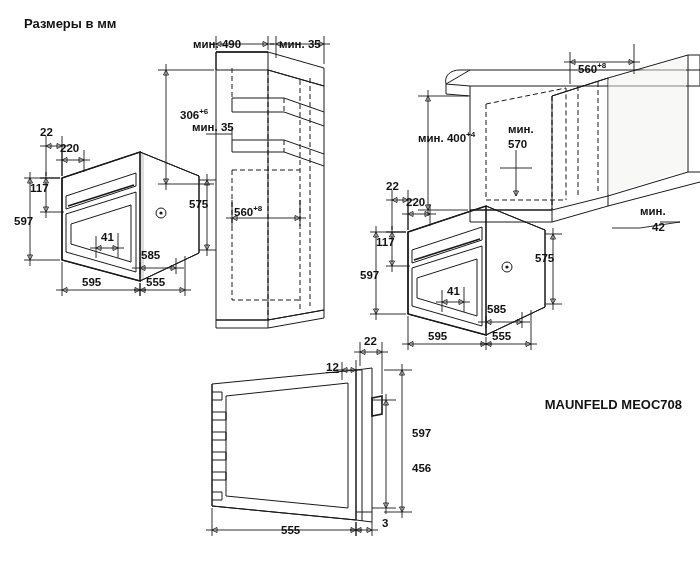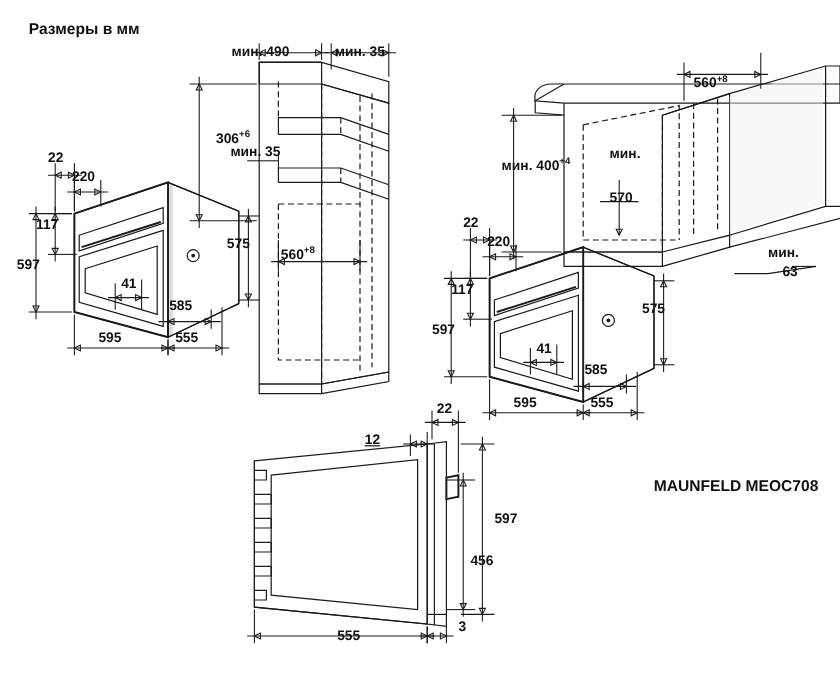--- a/index.html
+++ b/index.html
@@ -410,24 +410,24 @@
   <div class="lbl" style="left:360px; top:270px;">597</div>
   <div class="lbl" style="left:447px; top:286px;">41</div>
   <div class="lbl" style="left:487px; top:304px;">585</div>
   <div class="lbl" style="left:428px; top:331px;">595</div>
   <div class="lbl" style="left:492px; top:331px;">555</div>
   <div class="lbl" style="left:535px; top:253px;">575</div>
 
   <div class="lbl" style="left:578px; top:62px;"><span>560</span><span class="sup">+8</span></div>
   <div class="lbl" style="left:418px; top:131px;"><span>мин. 400</span><span class="sup">+4</span></div>
   <div class="lbl" style="left:508px; top:124px;">мин.</div>
-  <div class="lbl" style="left:508px; top:139px;margin-top:21px;">570</div>
+  <div class="lbl" style="left:508px; top:139px;">570</div>
   <div class="lbl" style="left:640px; top:206px;">мин.</div>
-  <div class="lbl" style="left:652px; top:222px;">63</div>
+  <div class="lbl" style="left:652px; top:222px;">42</div>
 
   <div class="lbl" style="left:364px; top:336px;">22</div>
-  <div class="lbl" style="left:304px; top:362px;text-decoration:underline;">12</div>
+  <div class="lbl" style="left:326px; top:362px;text-decoration:underline;">12</div>
   <div class="lbl" style="left:412px; top:428px;">597</div>
-  <div class="lbl" style="left:392px; top:463px;">456</div>
+  <div class="lbl" style="left:412px; top:463px;">456</div>
   <div class="lbl" style="left:382px; top:518px;">3</div>
   <div class="lbl" style="left:281px; top:525px;">555</div>
 
 </div>
 
 </body></html>

